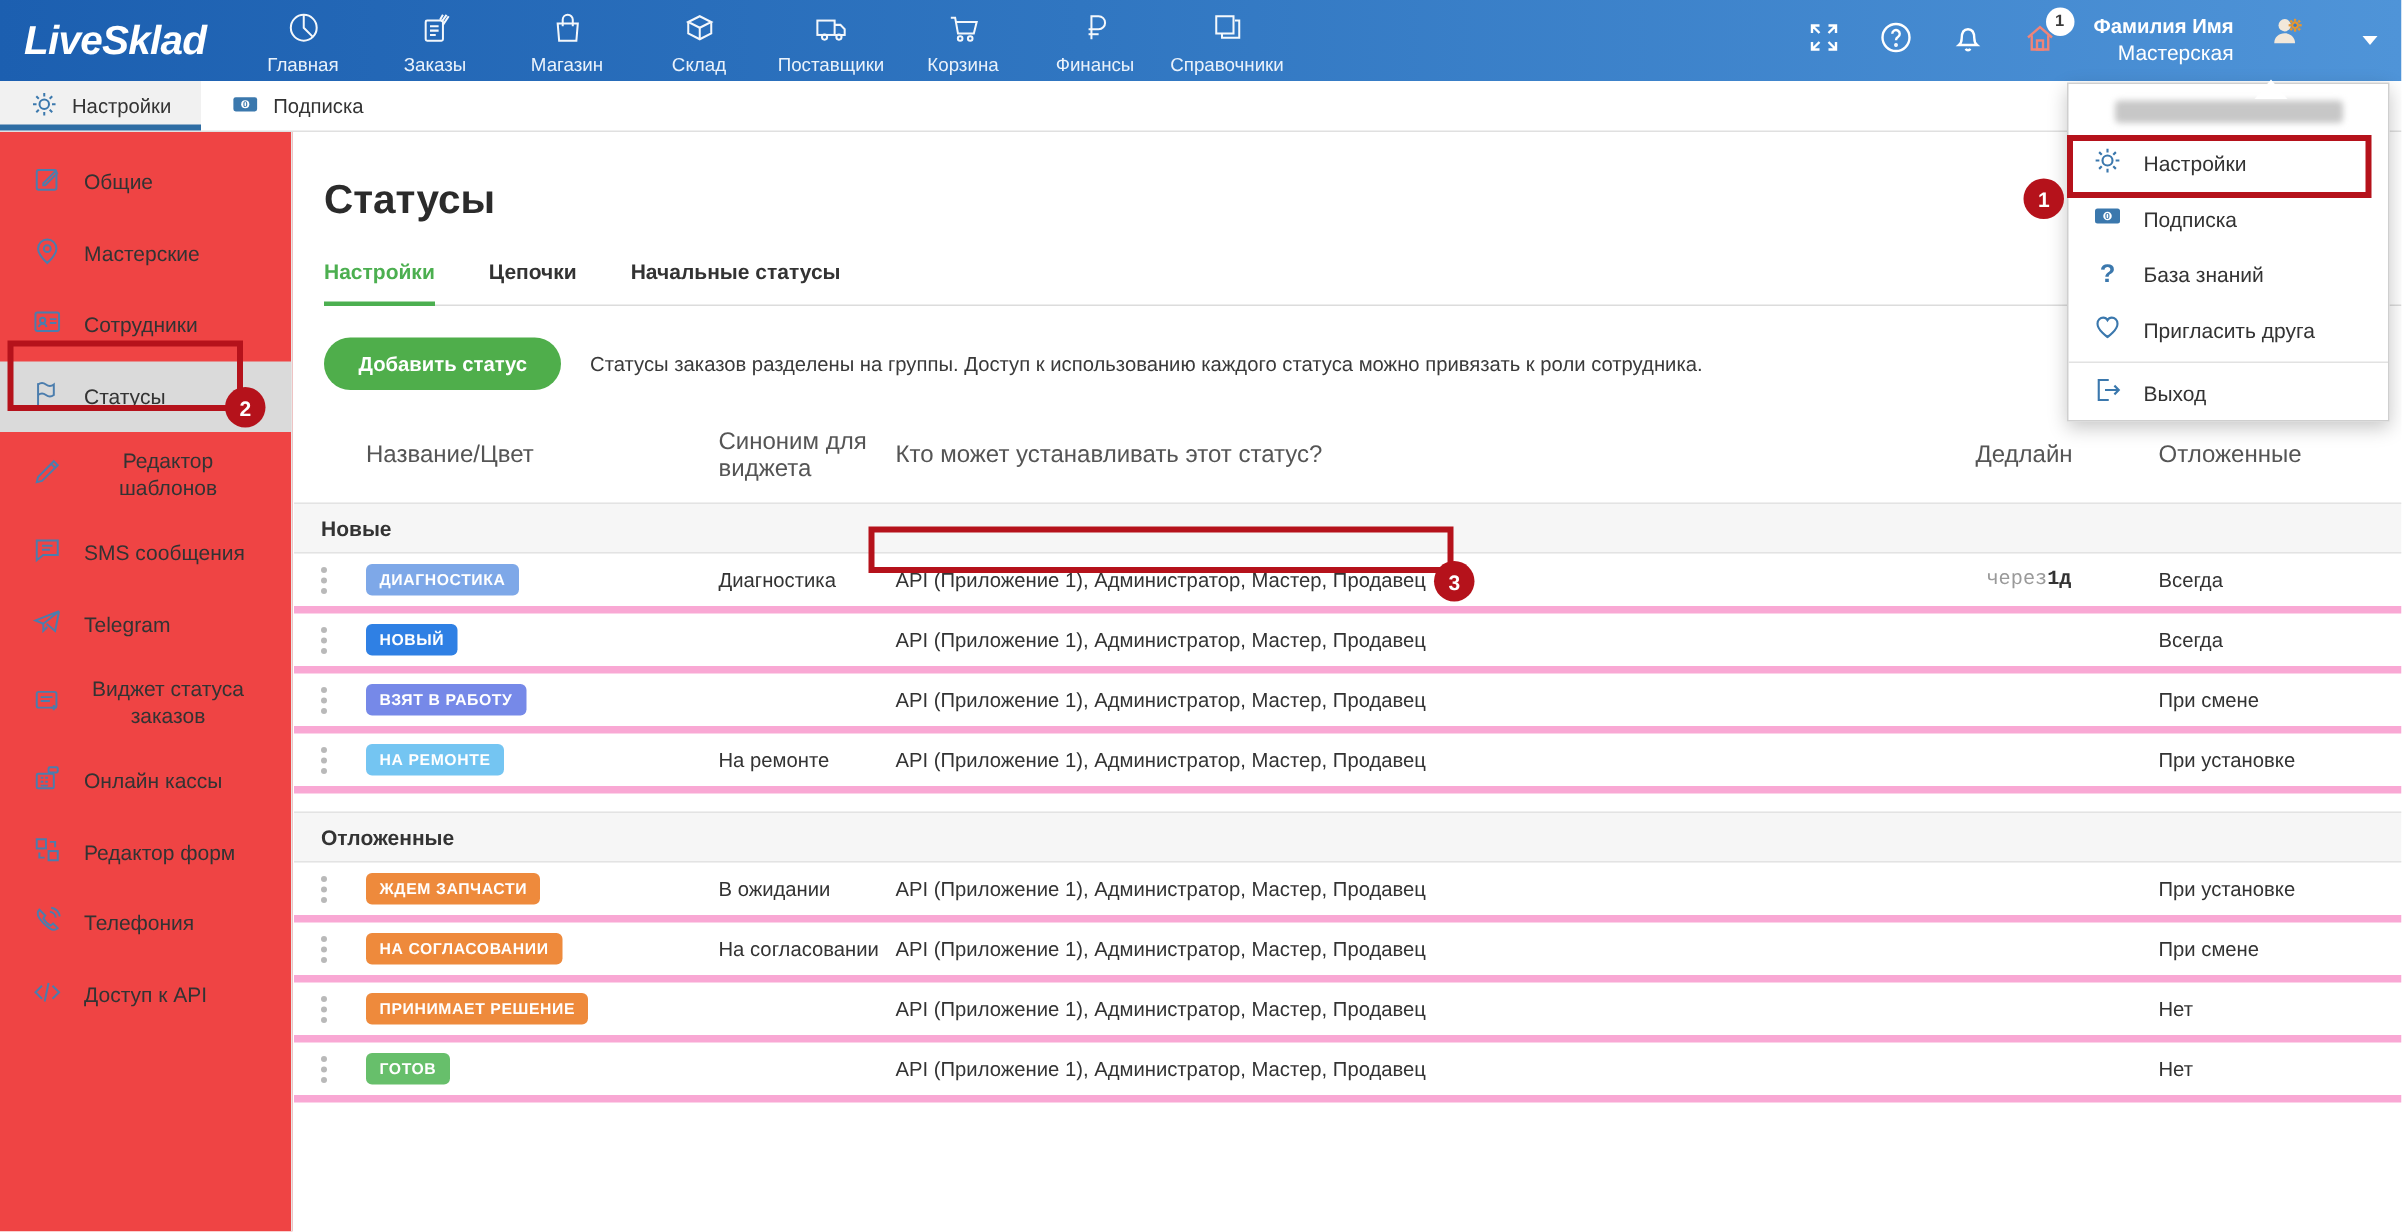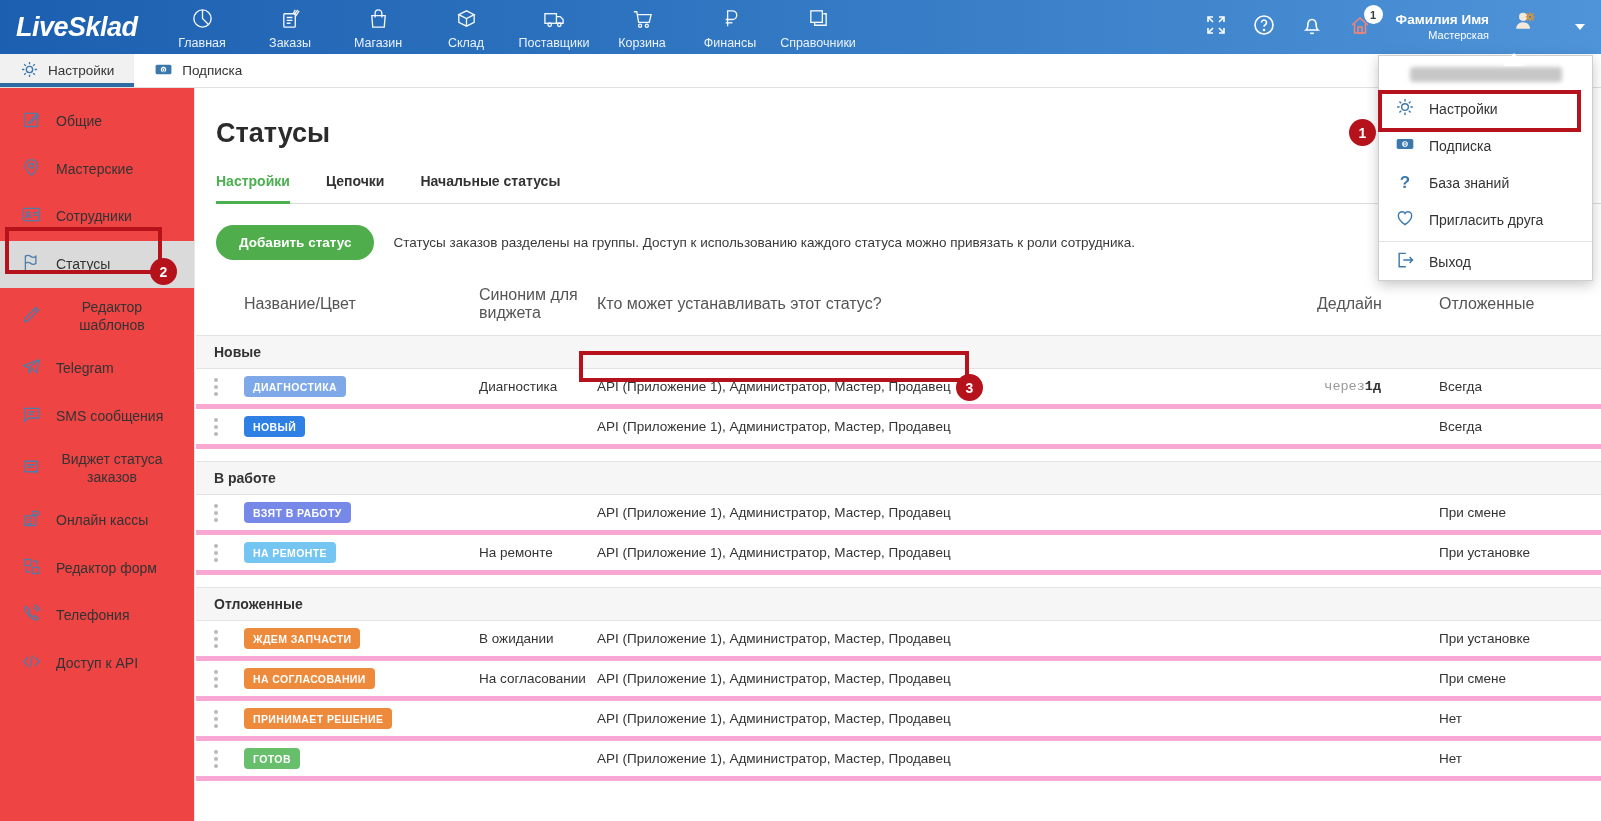--- a/index.html
+++ b/index.html
@@ -18,21 +18,21 @@
   .nav-item svg { width:23px; height:23px; stroke:#fff; fill:none; stroke-width:1.4; opacity:.95; }
   .nav-right { margin-left:auto; display:flex; align-items:center; gap:24px; padding-right:16px; }
   .nav-right svg { width:24px; height:24px; stroke:#fff; fill:none; stroke-width:1.6; }
   .house-wrap { position:relative; }
   .house-wrap svg { stroke:#f08478; }
   .notif-badge { position:absolute; top:-8px; right:-11px; width:19px; height:19px; border-radius:50%;
     background:#fff; color:#3a3a3a; font-size:11px; font-weight:bold;
     display:flex; align-items:center; justify-content:center; }
   .user-block { text-align:right; color:#fff; line-height:1.25; }
   .user-name { font-size:13.5px; font-weight:bold; }
-  .user-sub { font-size:11px; }
+  .user-sub { font-size:14px; }
   .avatar { width:38px; height:38px; }
   .nav-caret { width:0; height:0; border:5px solid transparent; border-top:6px solid #fff; margin-top:5px; }
 
   
   .tabbar { position:absolute; top:54px; left:0; width:1601px; height:34px; background:#fff;
     display:flex; border-bottom:1px solid #e0e0e0; z-index:4; }
   .tb-tab { display:flex; align-items:center; gap:9px; padding:0 20px; font-size:13.5px; color:#333; cursor:pointer; }
   .tb-tab.active { background:#f1f1f1; box-shadow:inset 0 -4px 0 #2e6da4; }
   .tb-tab svg { width:19px; height:19px; }
 
@@ -259,30 +259,30 @@
   </div>
   <div class="side-item">
     <span><svg viewBox="0 0 24 24">
           <path d="M4 20l1-4L17 4l3 3L8 19l-4 1z"></path>
           <path d="M15 6l3 3"></path>
         </svg></span>
     <span style="width:112px">Редактор шаблонов</span>
   </div>
   <div class="side-item">
     <span><svg viewBox="0 0 24 24">
-          <path d="M21 4L3 11l6 2.5M21 4l-3 15-6.5-5.5M21 4L9 13.5V19l3-3"></path>
-        </svg></span>
-    <span>Telegram</span>
-  </div>
-  <div class="side-item">
-    <span><svg viewBox="0 0 24 24">
           <path d="M4 5h16v11H9l-5 4V5z"></path>
           <path d="M8 9h8M8 12h6"></path>
         </svg></span>
     <span>SMS сообщения</span>
+  </div>
+  <div class="side-item">
+    <span><svg viewBox="0 0 24 24">
+          <path d="M21 4L3 11l6 2.5M21 4l-3 15-6.5-5.5M21 4L9 13.5V19l3-3"></path>
+        </svg></span>
+    <span>Telegram</span>
   </div>
   <div class="side-item">
     <span><svg viewBox="0 0 24 24">
           <rect x="4" y="6" width="15" height="12" rx="1.5"></rect>
           <path d="M7 10h9M7 13h7"></path>
           <path d="M17 16v4M15 18h4"></path>
         </svg></span>
     <span style="width:112px">Виджет статуса заказов</span>
   </div>
   <div class="side-item">
@@ -363,21 +363,20 @@
             <i></i>
           </span>
         </div>
       <div><span class="badge" style="background-color: rgb(47, 128, 228);">НОВЫЙ</span></div>
       <div></div>
       <div>API (Приложение 1), Администратор, Мастер, Продавец</div>
       <div class="c-deadline"><span class="dl-pre"></span><span class="dl-val"></span></div>
       <div class="c-comment">Всегда</div>
     </div>
 
-    <div class="group-band">В работе</div>
     <div class="grid trow">
       <div>
           <span class="kebab">
             <i></i>
             <i></i>
             <i></i>
           </span>
         </div>
       <div><span class="badge" style="background-color: rgb(118, 137, 232);">ВЗЯТ В РАБОТУ</span></div>
       <div></div>

